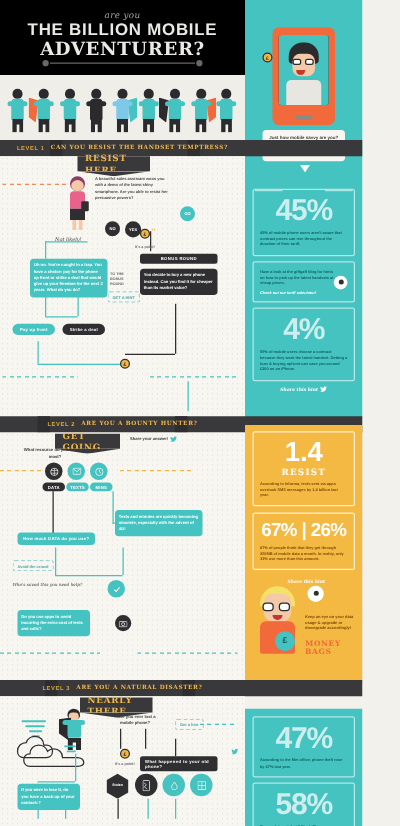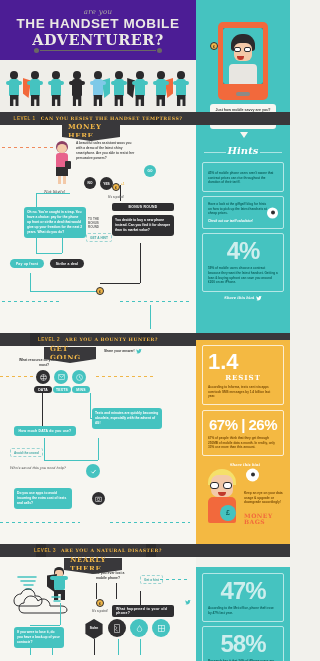--- a/index.html
+++ b/index.html
@@ -5,21 +5,21 @@
   * { box-sizing: border-box; margin:0; padding:0; }
   body {
     width:290px; height:661px; overflow:hidden;
     font-family:"Liberation Sans", sans-serif;
     background:#f2f1ec;
     position:relative;
   }
   .page { position:relative; width:290px; height:661px; overflow:hidden; }
 
   
-  .header { position:absolute; left:0; top:0; width:250px; height:60px; background:#4c1d95; }
+  .header { position:absolute; left:0; top:0; width:250px; height:60px; background:#000000; }
   .hdr-areyou {
     position:absolute; left:0; top:8px; width:196px; text-align:center;
     font-family:"DejaVu Serif", serif; font-style:italic; font-size:7px;
     color:#a9a7a2; letter-spacing:.3px;
   }
   .hdr-l1, .hdr-l2 {
     position:absolute; left:0; width:196px; text-align:center; color:#ebe9e4;
     font-family:"Liberation Sans", sans-serif; font-weight:bold;
   }
   .hdr-l1 { top:16px; font-size:13.5px; letter-spacing:.6px; }
@@ -176,35 +176,35 @@
   }
   .eye i { width:4px; height:4px; border-radius:50%; background:#2f2e30; display:block; }
   .sharehint {
     font-size:3.6px; color:#fff; font-weight:bold; font-family:"DejaVu Serif", serif;
     font-style:italic; text-align:center;
   }
   .ybox {
     margin:5px 6px; border:1px solid rgba(255,255,255,.75); border-radius:2px;
     padding:5px; position:relative;
   }
-  .ybox .big { font-size:22px; font-weight:bold; color:#fff; line-height:1; }
+  .ybox .big { font-size:22px; font-weight:bold; color:#fff; text-align:center; line-height:1; }
   .ybox .sub { font-size:7px; font-weight:bold; color:#fff; text-align:center;
     font-family:"DejaVu Serif", serif; letter-spacing:1px; }
   .ybox .desc { font-size:3.1px; line-height:1.5; color:#7a4d06; margin-top:3px; font-weight:bold; }
   .ybox .split { font-size:15px; font-weight:bold; color:#fff; text-align:center; letter-spacing:-.5px; }
   .twitter { width:6px; height:5px; display:inline-block; vertical-align:middle; }
 </style>
 </head>
 <body>
 
 <div class="page">
 
   <div class="header">
     <div class="hdr-areyou">are you</div>
-    <div class="hdr-l1">THE HANDSET MOBILE</div>
+    <div class="hdr-l1">THE BILLION MOBILE</div>
     <div class="hdr-l2">ADVENTURER?</div>
     <div class="hdr-rule"></div>
 
     <div class="hdr-tag">This may change your view of mobile contracts... forever!</div>
     <svg class="tag-arrow" viewBox="0 0 8 9">
       <path d="M1 0 C1 5,4 6,7 7" stroke="#c9c7c2" stroke-width=".7" fill="none"></path>
       <path d="M7 7 L4.6 6.2 L5.6 8.6 Z" fill="#c9c7c2"></path>
     </svg>
     <div class="logo">
       <span>giffgaff</span><sup>®</sup>
@@ -293,21 +293,21 @@
   <div class="lvlband" style="top:112px;">
     <div class="band-notch" style="left:40px;"></div>
     <div class="band-notch" style="left:150px;"></div>
     <div class="txt">
       <span class="lvl-num">LEVEL 1</span>
       <span class="lvl-q">CAN YOU RESIST THE HANDSET TEMPTRESS?</span>
     </div>
   </div>
 
   <div class="paper" style="top:125px;height:210px;">
-    <div class="stagebtn" style="left:62px;top:0px;width:58px;">MONEY HERE</div>
+    <div class="stagebtn" style="left:62px;top:0px;width:58px;">RESIST HERE</div>
 
     <div class="dashline" style="left:2px;top:22px;width:52px;"></div>
 
     <div style="position:absolute;left:52px;top:16px;width:20px;height:44px;">
       <div style="position:absolute;left:4px;top:0;width:12px;height:12px;border-radius:50%;background:#8c3f63;"></div>
       <div style="position:absolute;left:5px;top:3px;width:10px;height:9px;border-radius:50%;background:#f3c9a8;"></div>
       <div style="position:absolute;left:4px;top:12px;width:12px;height:14px;background:#e8628c;border-radius:3px 3px 0 0;"></div>
       <div style="position:absolute;left:4px;top:26px;width:12px;height:9px;background:#2f2e30;"></div>
       <div style="position:absolute;left:6px;top:35px;width:3px;height:8px;background:#f3c9a8;"></div>
       <div style="position:absolute;left:11px;top:35px;width:3px;height:8px;background:#f3c9a8;"></div>
@@ -363,24 +363,24 @@
 
     <div class="dashline t" style="left:2px;top:176px;width:60px;"></div>
     <div class="dashline t" style="left:120px;top:176px;width:70px;"></div>
     <div class="conn" style="left:150px;top:180px;width:1px;height:24px;"></div>
   </div>
 
   <div class="rail teal" style="top:140px;height:195px;">
     <div style="padding:5px 0 2px 0;position:relative;">
       <div class="rail-rule" style="position:absolute;left:8px;top:12px;width:22px;"></div>
       <div class="rail-rule" style="position:absolute;right:8px;top:12px;width:22px;"></div>
-      <div class="rail-title">Hints</div>
     </div>
 
     <div class="statbox">
+      <div class="big">45%</div>
       <div class="desc">45% of mobile phone users aren't aware that contract prices can rise throughout the duration of their tariff.</div>
     </div>
 
     <div class="ctabox">
       <div style="width:62px;">
         <span>Have a look at the giffgaff blog for hints on how to pick up the latest handsets at cheap prices.</span>
         <span class="link">Check out our tariff calculator!</span>
       </div>
       <div class="eye">
           <i></i>

